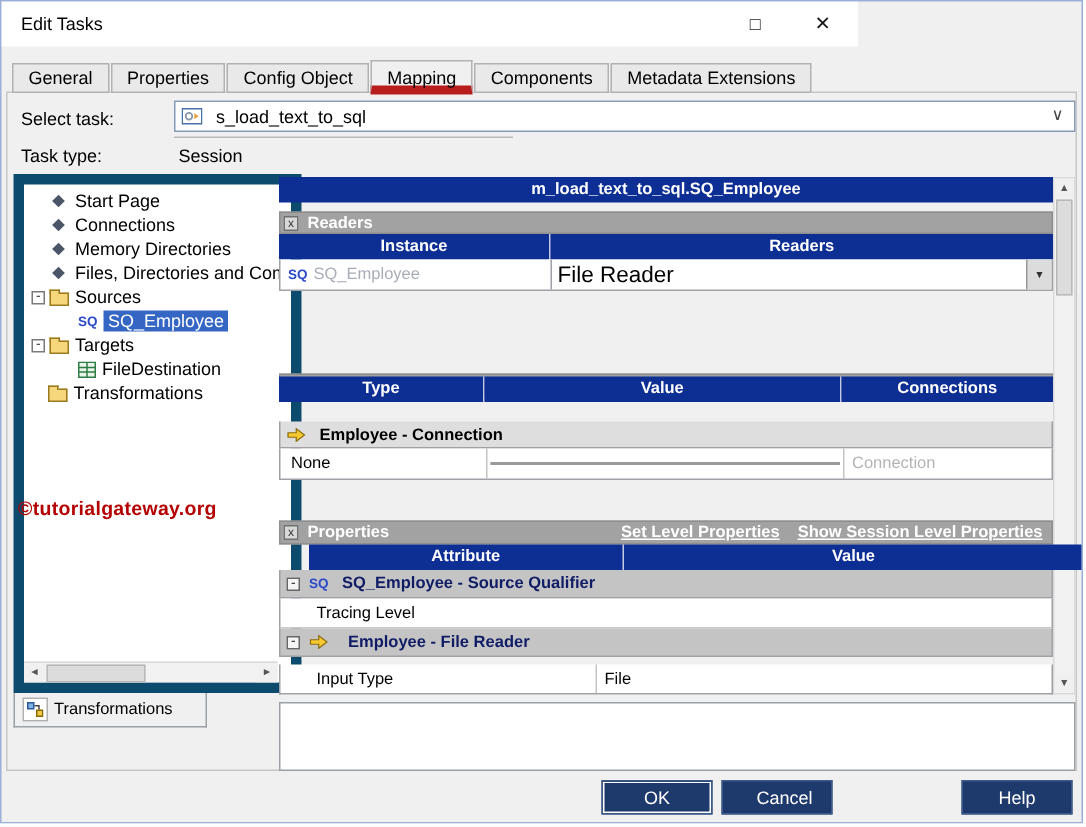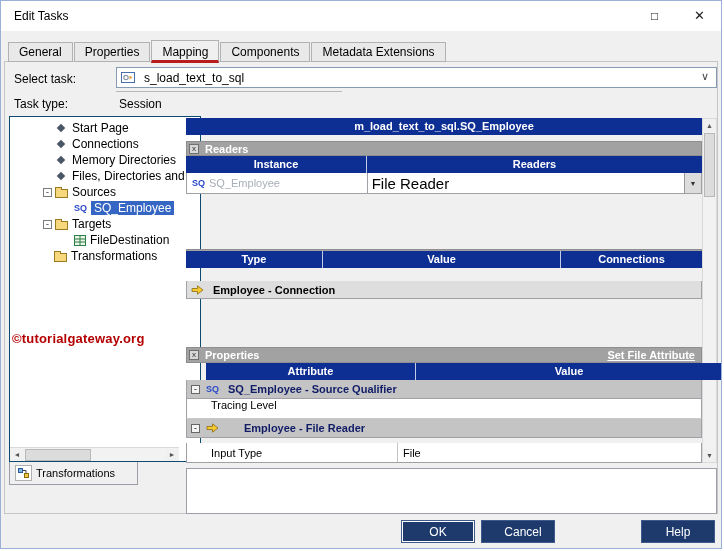--- a/index.html
+++ b/index.html
@@ -4,45 +4,45 @@
 <style>
   html,body{margin:0;padding:0;background:#fff;}
   *{box-sizing:border-box;}
   .dialog{
     position:relative;width:722px;height:549px;border:1px solid #9ab0d8;
     background:#f0f0f0;font-family:"Liberation Sans","DejaVu Sans",sans-serif;
     font-size:12px;color:#000;overflow:hidden;cursor:default;
   }
   .abs{position:absolute;}
   
-  .titlebar{left:0;top:0;width:722px;height:30px;background:#ffffff;}
+  .titlebar{left:0;top:0;width:571px;height:30px;background:#ffffff;}
   .title-text{left:13px;top:0;height:30px;line-height:30px;font-size:12px;}
   .sysbtn{top:0;width:45px;height:30px;line-height:30px;text-align:center;color:#1a1a1a;}
   .sys-max{right:46px;font-size:12px;}
   .sys-close{right:1px;font-size:13px;}
   
   .tabstrip{left:7px;top:38px;height:23px;display:flex;align-items:flex-end;z-index:3;}
   .tab{height:20px;line-height:19px;padding:0 10px;background:#e9e9e9;border:1px solid #b2b2b2;
        margin-right:1px;font-size:12px;}
-  .tab.active{height:23px;line-height:22px;background:#f0f0f0;border-bottom:3px solid #b91c1c;
+  .tab.active{height:23px;line-height:22px;background:#f0f0f0;border-bottom:6px solid #b91c1c;
        margin-bottom:-1px;z-index:4;}
   .page-frame{left:3px;top:60px;width:714px;height:453px;border:1px solid #c6c6c6;background:#f0f0f0;z-index:1;}
   
   .form-label{z-index:2;font-size:12px;}
   .lbl-select{left:13px;top:71px;}
   .lbl-tasktype{left:13px;top:96px;}
   .task-combo{left:115px;top:66px;width:601px;height:21px;background:#fff;border:1px solid #8699b5;
       display:flex;align-items:center;padding-left:4px;z-index:2;}
   .task-combo .combo-text{margin-left:5px;font-size:12px;}
   .combo-chev{position:absolute;right:7px;top:2px;font-size:11px;color:#444;}
   .combo-underline{left:115px;top:90px;width:226px;height:1px;background:#b8b8b8;z-index:2;}
   .tasktype-value{left:118px;top:96px;z-index:2;}
   
-  .tree-panel{left:8px;top:115px;width:192px;height:346px;background:#fff;border:1px solid #0c4a6e;
-      z-index:2;overflow:hidden;padding-top:3px;padding-left:28px;}
+  .tree-panel{left:8px;top:115px;width:192px;height:346px;background:#fff;border:7px solid #0c4a6e;
+      z-index:2;overflow:hidden;padding-top:3px;}
   .trow{height:16px;display:flex;align-items:center;white-space:nowrap;overflow:hidden;font-size:12px;}
   .trow.leaf{padding-left:20px;}
   .trow.folder{padding-left:5px;}
   .trow.folder2{padding-left:16px;}
   .trow.child{padding-left:36px;}
   .diamond{width:6px;height:6px;background:#4a5568;transform:rotate(45deg);margin-right:8px;flex:none;}
   .expand-box{width:9px;height:9px;border:1px solid #7a7a7a;background:#fff;font-size:9px;line-height:7px;
       text-align:center;margin-right:3px;flex:none;color:#333;font-family:"DejaVu Sans Mono",monospace;}
   .folder-ico{width:13px;height:9px;background:#f6d77c;border:1px solid #9a7a20;margin:2px 4px 0 0;
       position:relative;flex:none;}
@@ -116,20 +116,21 @@
 
   <div class="abs titlebar">
     <span class="abs title-text">Edit Tasks</span>
     <span class="abs sysbtn sys-max">□</span>
     <span class="abs sysbtn sys-close">✕</span>
   </div>
 
   <div class="abs tabstrip">
     <div class="tab">General</div>
     <div class="tab">Properties</div>
+    <div class="tab">Config Object</div>
     <div class="tab active">Mapping</div>
     <div class="tab">Components</div>
     <div class="tab">Metadata Extensions</div>
   </div>
   <div class="abs page-frame"></div>
 
   <span class="abs form-label lbl-select">Select task:</span>
   <div class="abs task-combo">
     <span class="tico">
       <svg width="14" height="13">
@@ -246,48 +247,58 @@
     <div class="th" style="width:141px;">Connections</div>
   </div>
   <div class="abs group-row" style="left:185px;top:280px;width:516px;height:18px;">
     <span class="tico" style="margin-left:4px;">
       <svg width="13" height="10">
           <polygon points="1,3.5 6.5,3.5 6.5,0.8 12,5 6.5,9.2 6.5,6.5 1,6.5" fill="#f6c832" stroke="#8a6d10" stroke-width="0.8"></polygon>
         </svg>
     </span>
     <span style="margin-left:5px;">Employee - Connection</span>
   </div>
+  <div class="abs drow" style="left:185px;top:298px;width:516px;height:21px;">
+    <div class="td" style="width:137px;padding-left:7px;">None</div>
+    <div class="td cell-sep" style="width:238px;">
+      <span class="disabled-box"></span>
+    </div>
+    <div class="td cell-sep" style="width:139px;padding-left:5px;">
+      <span class="placeholder">Connection</span>
+    </div>
+  </div>
 
   <div class="abs section-title" style="left:185px;top:346px;height:16px;">
     <span class="grip">x</span>
     <span class="st-label">Properties</span>
     <span class="st-links">
-      <span class="st-link">Set File Attribute</span>
+      <span class="st-link">Set Level Properties</span>
+      <span class="st-link">Show Session Level Properties</span>
     </span>
   </div>
   <div class="abs thead" style="left:185px;top:362px;padding-left:20px;">
     <div class="th" style="width:210px;">Attribute</div>
     <div class="th" style="width:306px;">Value</div>
   </div>
   <div class="abs group-row pgroup" style="left:185px;top:379px;width:516px;height:19px;">
     <span class="pminus">-</span>
     <span class="sq-glyph" style="margin-left:6px;">SQ</span>
     <span style="margin-left:5px;">SQ_Employee - Source Qualifier</span>
   </div>
-  <div class="abs drow" style="left:185px;top:398px;width:516px;height:20px;border-bottom-color:#c8c8c8;flex-direction:column;">
+  <div class="abs drow" style="left:185px;top:398px;width:516px;height:20px;border-bottom-color:#c8c8c8;">
     <div class="td" style="width:210px;padding-left:24px;">Tracing Level</div>
   </div>
   <div class="abs group-row pgroup" style="left:185px;top:418px;width:516px;height:19px;">
     <span class="pminus">-</span>
     <span class="tico" style="margin-left:6px;">
       <svg width="13" height="10">
           <polygon points="1,3.5 6.5,3.5 6.5,0.8 12,5 6.5,9.2 6.5,6.5 1,6.5" fill="#f6c832" stroke="#8a6d10" stroke-width="0.8"></polygon>
         </svg>
     </span>
-    <span style="margin-left:21px;">Employee - File Reader</span>
+    <span style="margin-left:9px;">Employee - File Reader</span>
   </div>
   <div class="abs drow" style="left:185px;top:442px;width:516px;height:20px;">
     <div class="td" style="width:210px;padding-left:24px;">Input Type</div>
     <div class="td cell-sep" style="width:304px;padding-left:5px;">File</div>
   </div>
 
   <div class="abs desc-box"></div>
 
   <button class="abs btn btn-ok">OK</button>
   <button class="abs btn btn-cancel">Cancel</button>

